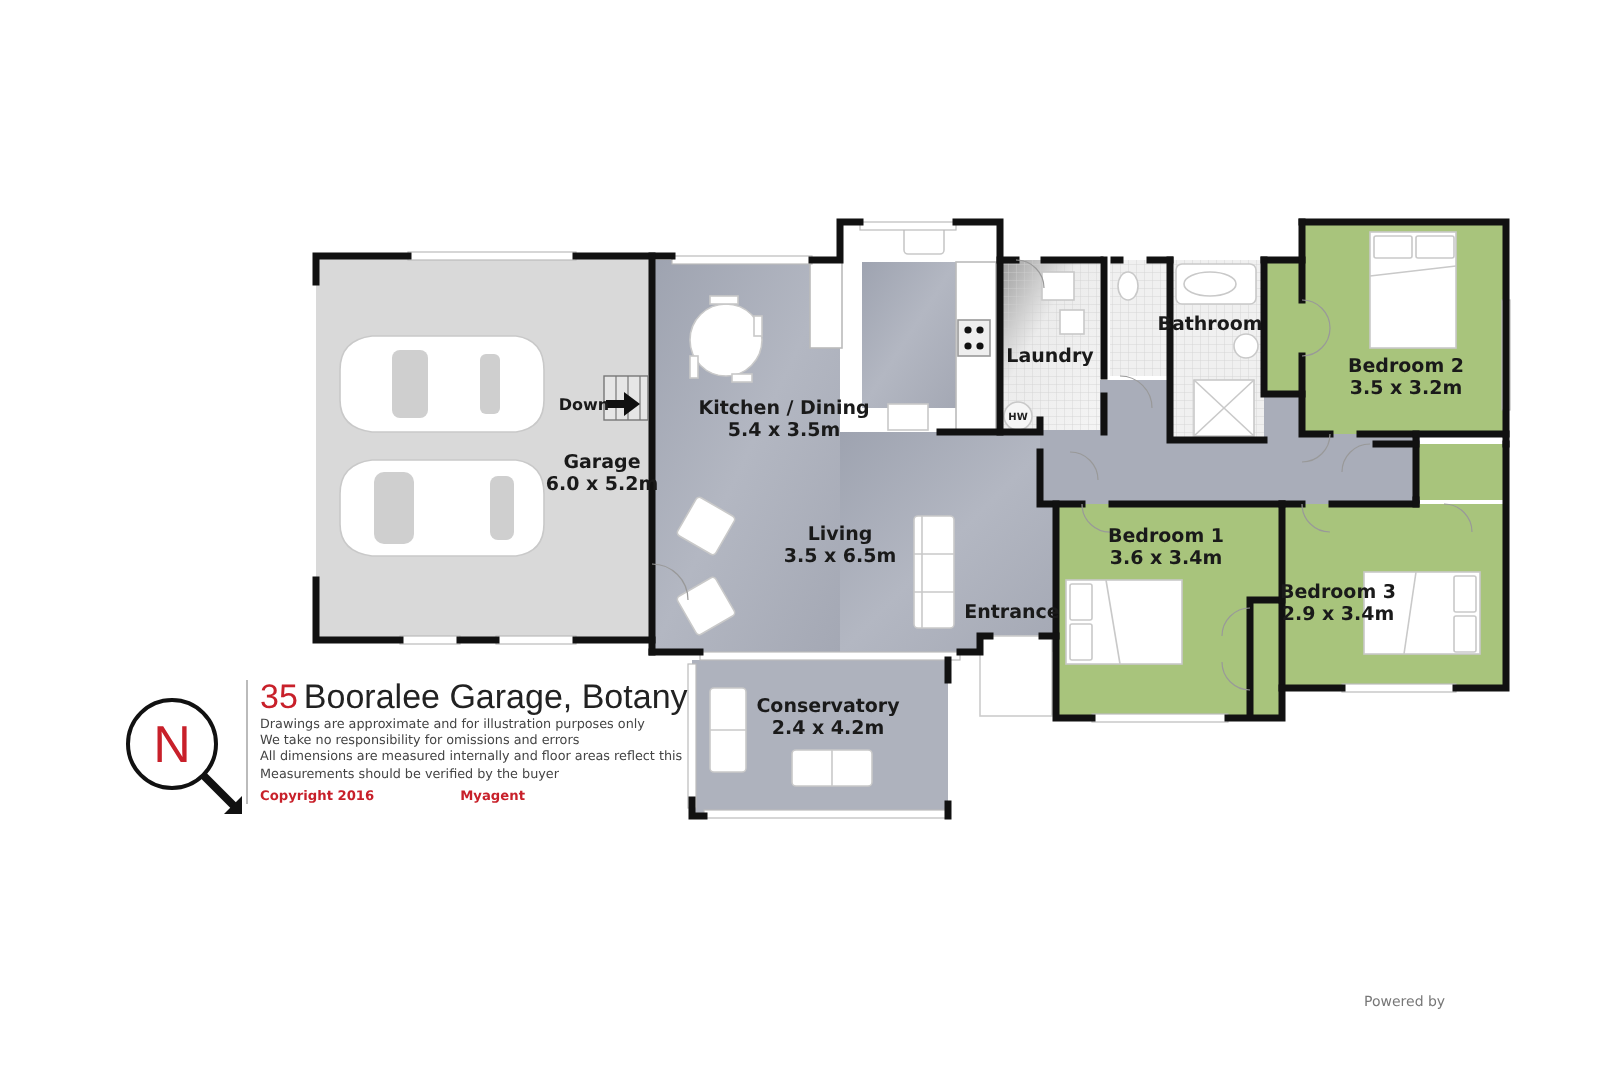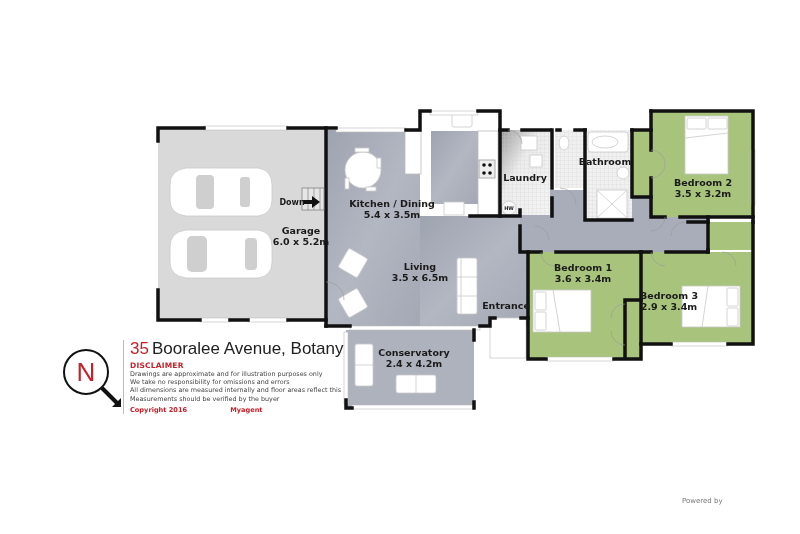--- a/index.html
+++ b/index.html
@@ -286,23 +286,22 @@
   <svg width="70" height="70" viewBox="0 0 70 70">
     <circle cx="28" cy="27" r="22" fill="#fff" stroke="#111" stroke-width="2"></circle>
     <line x1="44" y1="43" x2="60" y2="59" stroke="#111" stroke-width="4"></line>
     <path d="M54 62 L63 62 L63 53 Z" fill="#111"></path>
     <text x="28" y="36" text-anchor="middle" font-family="Liberation Sans, sans-serif" font-size="26" fill="#c8202a">N</text>
   </svg>
 </div>
 
 <div class="title-block">
   <div class="addr">
-    <span class="num">35</span><span>Booralee Avenue, Botany</span>
+    <span class="num">35</span><span>Booralee Garage, Botany</span>
   </div>
-  <div class="disc-h">DISCLAIMER</div>
   <div class="disc-line">Drawings are approximate and for illustration purposes only</div>
   <div class="disc-line">We take no responsibility for omissions and errors</div>
   <div class="disc-line">All dimensions are measured internally and floor areas reflect this</div>
   <div class="disc-line">Measurements should be verified by the buyer</div>
   <div class="copy">
     <span>Copyright 2016</span><span>Myagent</span>
   </div>
 </div>
 
 <div class="brand">

